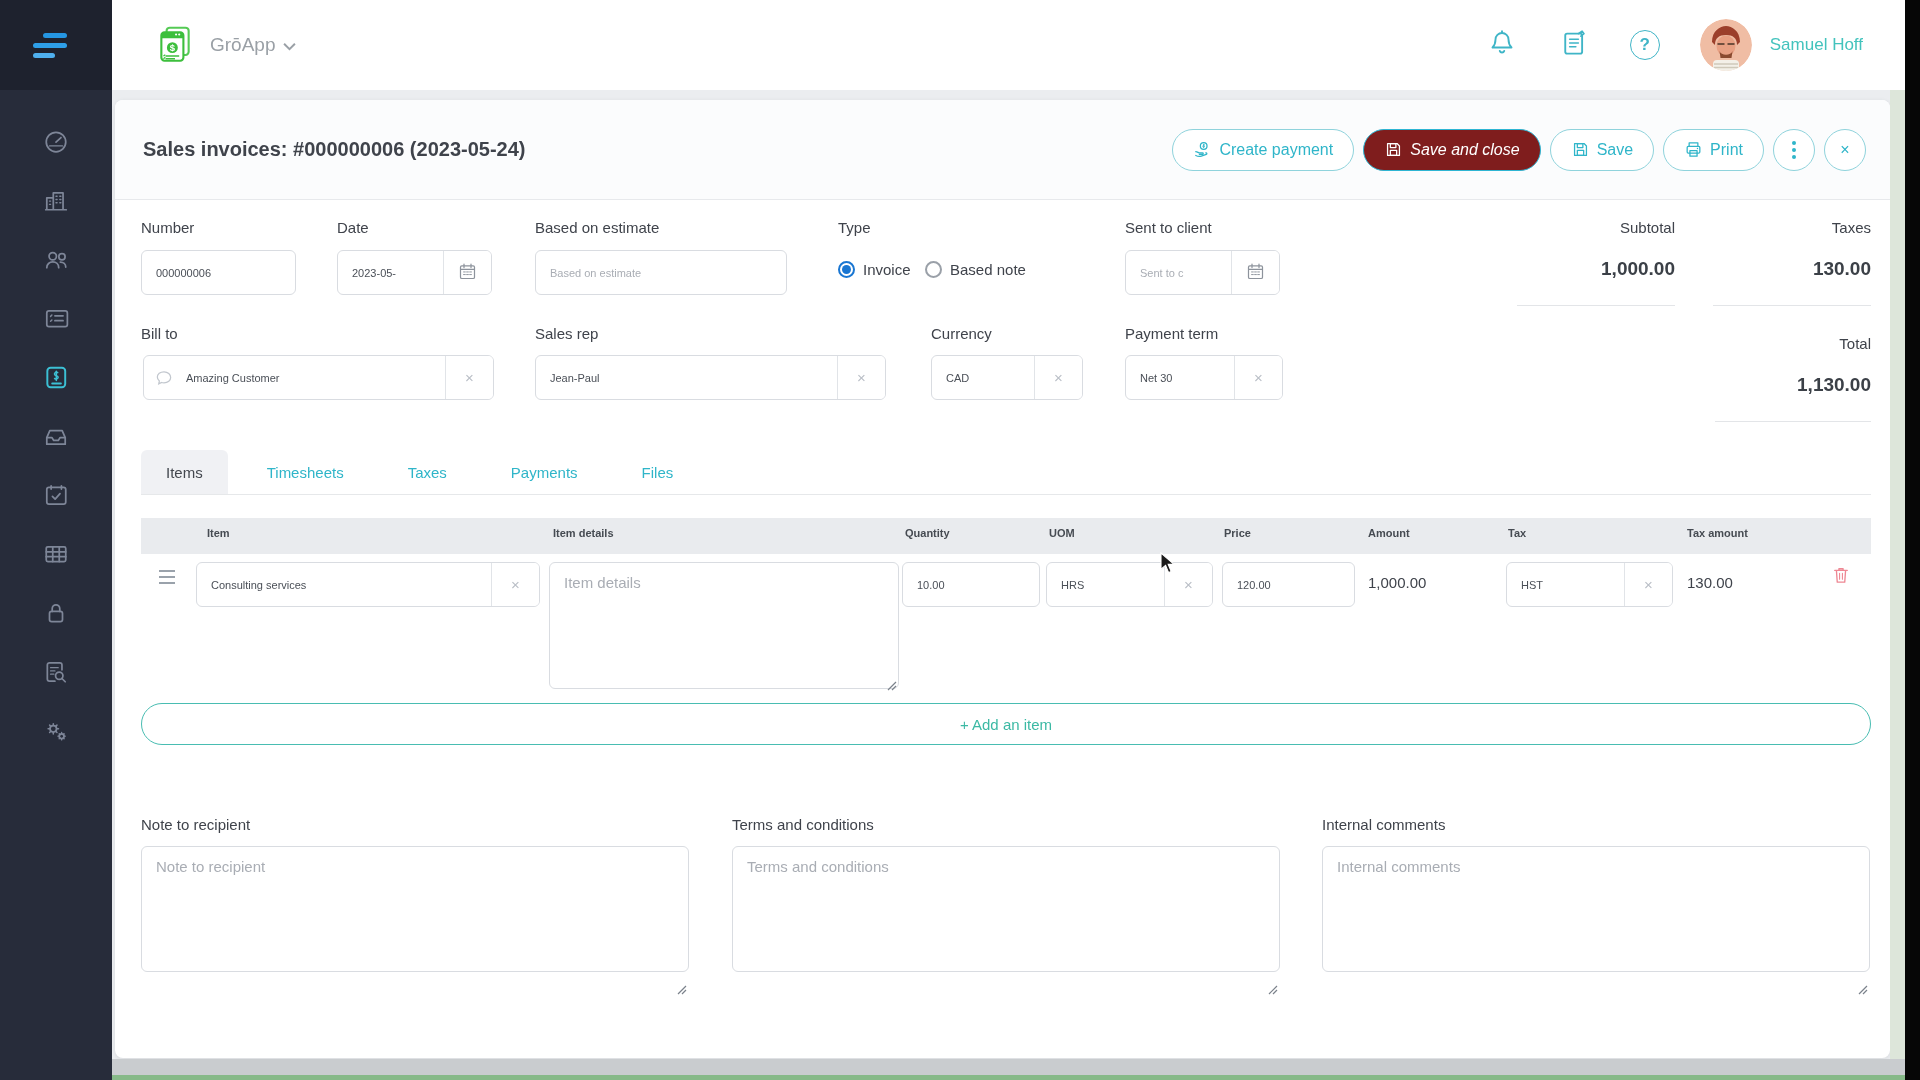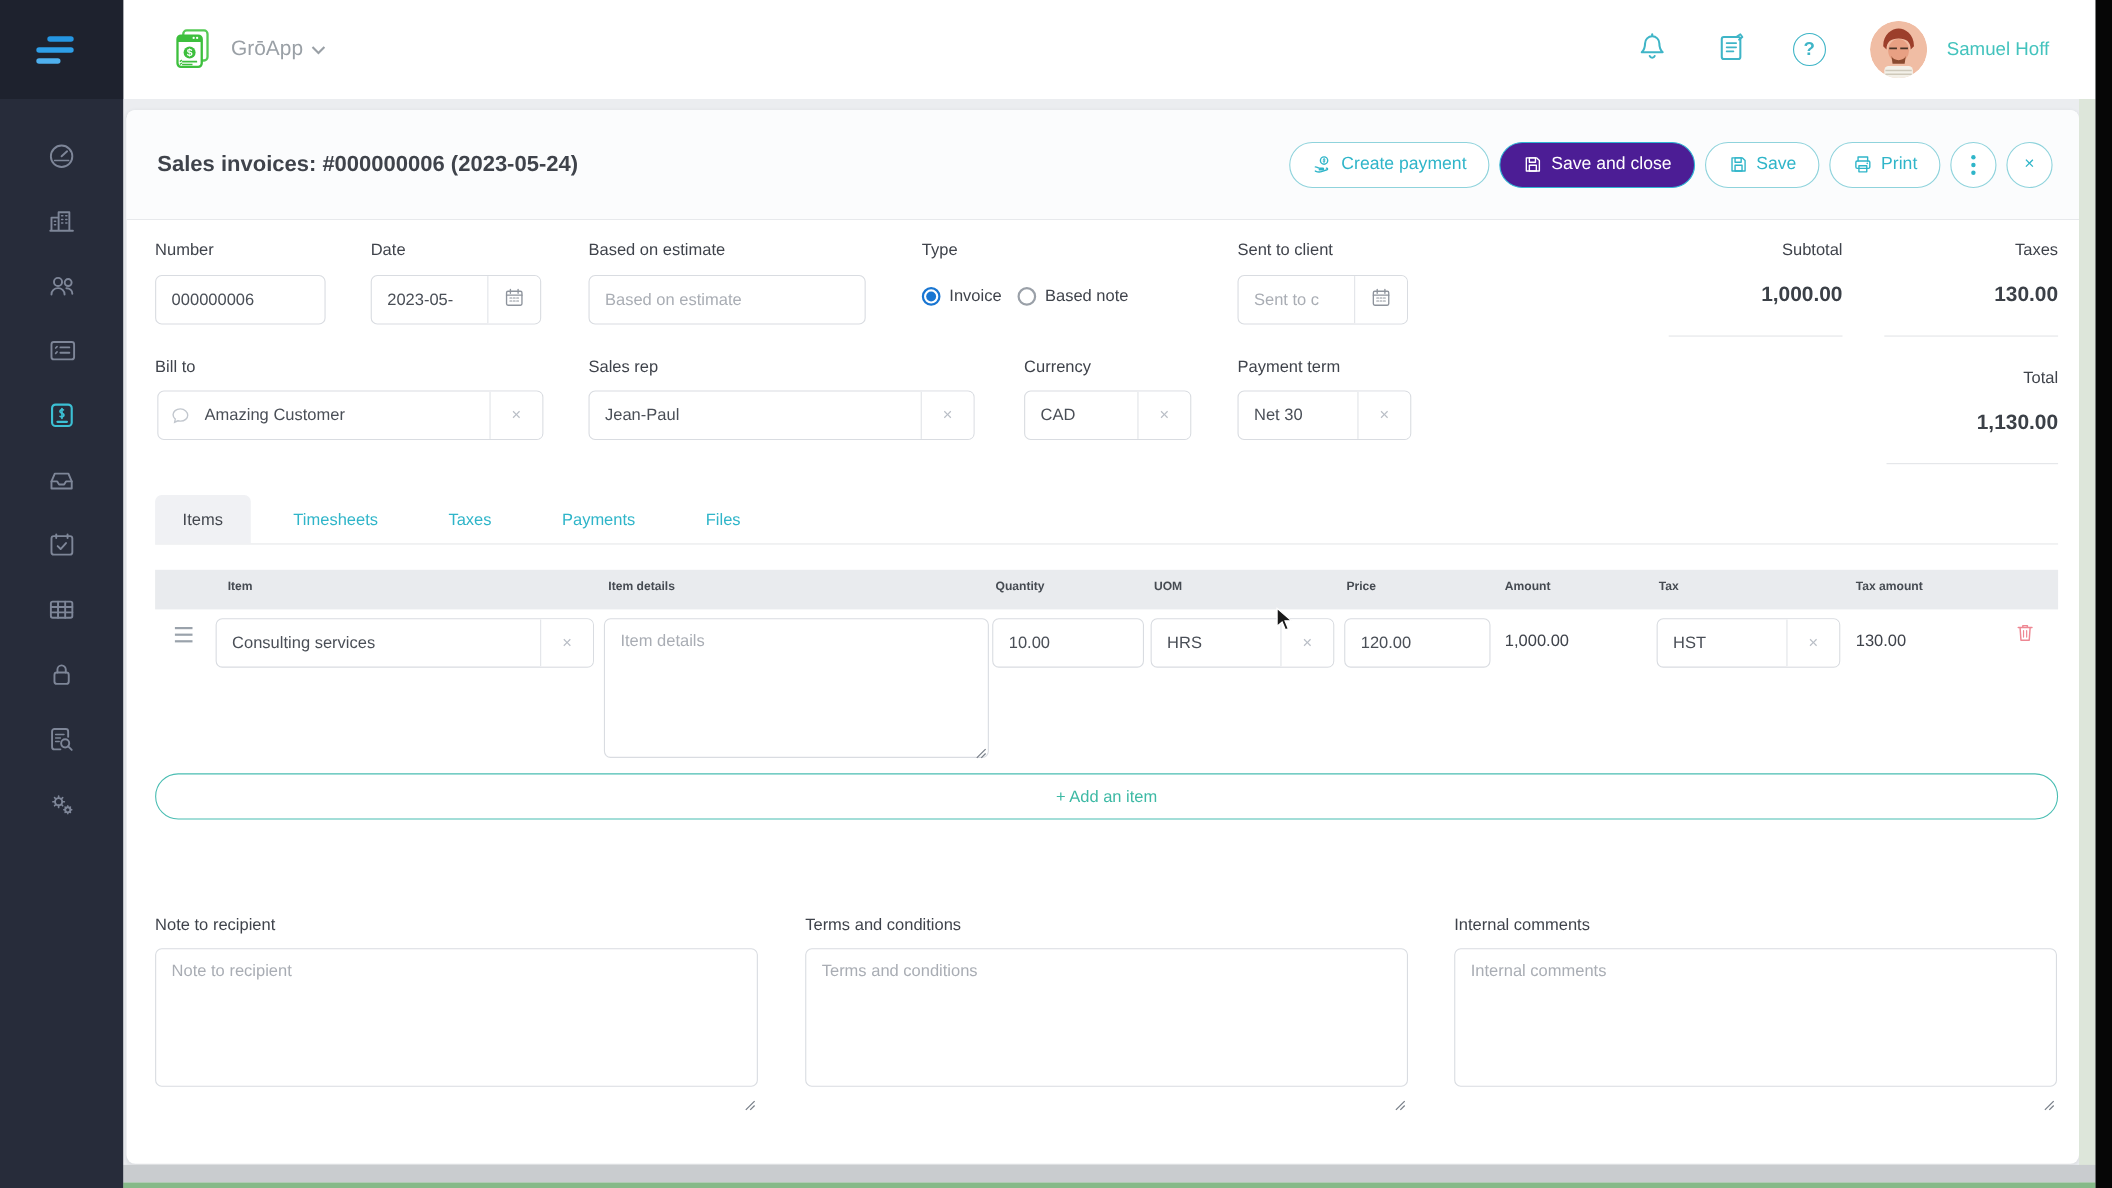--- a/index.html
+++ b/index.html
@@ -38,31 +38,31 @@
   .bottom-green { position:absolute; left:0; right:0; bottom:0; height:5px; background:#86b988; z-index:2; }
   .right-black { width:15px; flex:0 0 15px; background:#060606; z-index:6; }
 
   
   .card { position:absolute; left:3px; top:100px; width:1775px; height:958px; background:#fff; border-radius:8px; box-shadow:0 1px 4px rgba(40,50,60,.10); z-index:1; }
   .card-header { height:100px; border-bottom:1px solid #e7e9ec; background:#fbfcfd; border-radius:8px 8px 0 0; display:flex; align-items:center; padding:0 24px 0 28px; }
   .page-title { font-size:20px; font-weight:700; color:#3f434b; }
   .actions { margin-left:auto; display:flex; align-items:center; gap:9px; }
   .btn { height:42px; border:1px solid #8fd3dc; border-radius:21px; background:#fff; color:#2fb5c9; font-size:16px; font-family:inherit; display:flex; align-items:center; gap:7px; padding:0 20px; cursor:pointer; }
   .btn svg { width:19px; height:19px; stroke:#2fb5c9; fill:none; stroke-width:1.6; stroke-linecap:round; stroke-linejoin:round;}
-  .btn.primary { background:#4c1d95; border-color:#2eb5d3; color:#fff; }
+  .btn.primary { background:#7f1d1d; border-color:#2eb5d3; color:#fff;font-style:italic; }
   .btn.primary svg { stroke:#fff; }
   .btn.round { width:42px; padding:0; justify-content:center; border-radius:50%; }
   .kebab { display:flex; flex-direction:column; gap:3px; }
   .kebab i { width:4px; height:4px; border-radius:50%; background:#2fb5c9; }
   .xchar { font-size:16px; color:#2fb5c9; }
 
   
   .fl { position:absolute; font-size:15px; color:#3f434b; }
   .inp { position:absolute; height:45px; border:1px solid #d9dce1; border-radius:6px; background:#fff; display:flex; align-items:stretch; overflow:hidden; }
-  .inp input { border:0; outline:0; flex:1; min-width:0; font-family:inherit; font-size:15px; color:#4a4f57; padding:0 4px 0 14px; background:transparent; }
+  .inp input { border:0; outline:0; flex:1; min-width:0; font-family:inherit; font-size:11px; color:#4a4f57; padding:0 4px 0 14px; background:transparent; }
   .inp input::placeholder { color:#a9adb4; }
   .seg { width:48px; flex:0 0 48px; border-left:1px solid #e1e4e8; display:flex; align-items:center; justify-content:center; color:#b9bec6; font-size:15px; cursor:pointer; background:#fff; }
   .seg svg { width:21px; height:21px; stroke:#8d939c; fill:none; stroke-width:1.4; stroke-linecap:round; }
   .pre-ic { width:40px; flex:0 0 40px; display:flex; align-items:center; justify-content:center; }
   .pre-ic svg { width:20px; height:20px; stroke:#c2c7ce; fill:none; stroke-width:1.5; }
   .radio-row { position:absolute; display:flex; align-items:center; gap:8px; cursor:pointer; }
   .rad { width:17px; height:17px; border-radius:50%; border:2px solid #9aa0a8; display:flex; align-items:center; justify-content:center; }
   .rad.on { border-color:#1976d2; }
   .rad.on i { width:9px; height:9px; border-radius:50%; background:#1976d2; }
   .rlabel { font-size:15px; color:#3f434b; }
@@ -84,21 +84,21 @@
   .ta { border:1px solid #d9dce1; border-radius:6px; font-family:inherit; font-size:15px; color:#4a4f57; padding:11px 14px; resize:none; background:#fff; position:absolute; }
   .ta::placeholder { color:#a9adb4; }
   .rsz { position:absolute; width:10px; height:10px; pointer-events:none; }
   .rsz svg { stroke:#7b828b; stroke-width:1.2; }
   .trash { position:absolute; left:1716px; top:464px; cursor:pointer; }
   .trash svg { width:20px; height:22px; stroke:#ee8793; fill:none; stroke-width:1.6; stroke-linecap:round; stroke-linejoin:round; }
 
   .add-item { position:absolute; left:26px; right:19px; top:603px; height:42px; border:1px solid #49bdb2; border-radius:22px; background:#fff; color:#3cb9a4; font-size:15px; font-family:inherit; display:flex; align-items:center; justify-content:center; cursor:pointer; }
 
   
-  .nblock { position:absolute; top:716px; width:473px;margin-top:16px; }
+  .nblock { position:absolute; top:716px; width:473px; }
   .nblock .fl2 { font-size:15px; color:#3f434b; }
   .nblock textarea { position:static; width:548px; height:126px; margin-top:13px; display:block; }
 
   .cursor { position:absolute; left:1048px; top:552px; z-index:9; pointer-events:none; }
 </style>
 </head>
 <body>
 
 <div class="app">
 

